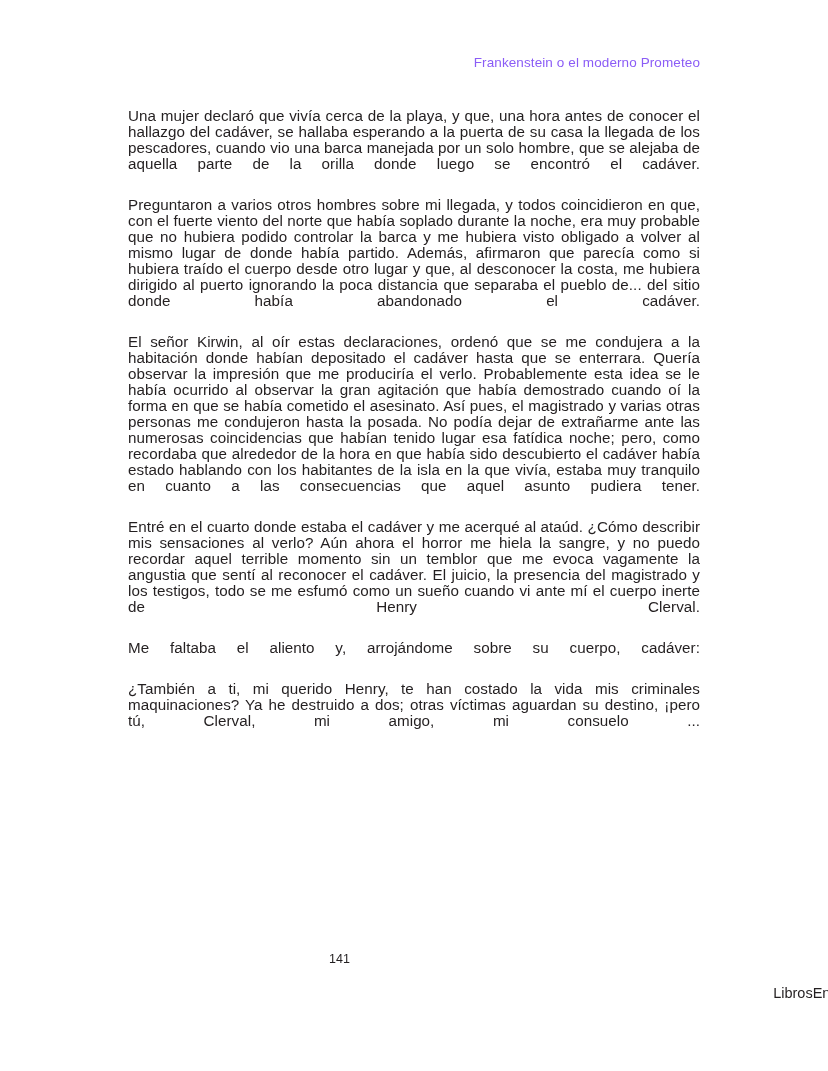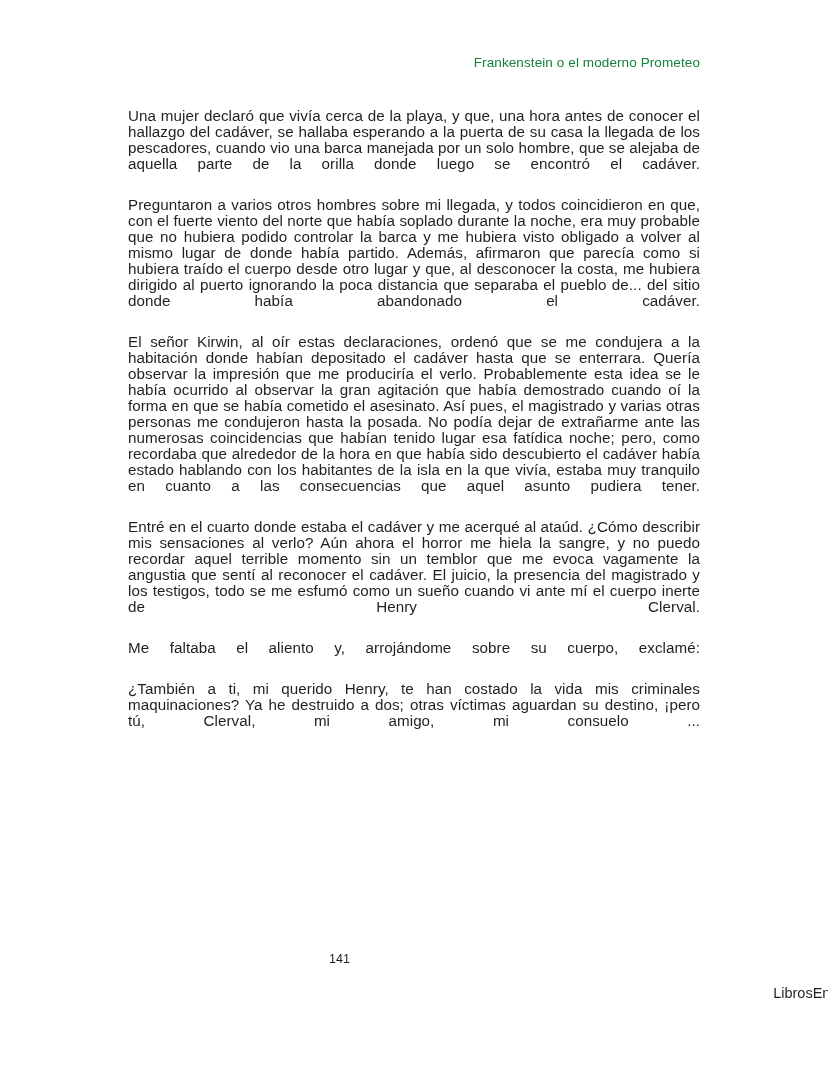--- a/index.html
+++ b/index.html
@@ -21,21 +21,21 @@
   
   .running-head {
     position: absolute;
     left: 128px;
     top: 54px;
     width: 572px;
     text-align: right;
     font-size: 13.5px;
     line-height: 18px;
     letter-spacing: 0.1px;
-    color: #15803d;
+    color: #8b5cf6;
     white-space: nowrap;
   }
 
   
   .textblock {
     position: absolute;
     left: 128px;
     top: 108px;
     width: 572px;
   }
@@ -85,21 +85,21 @@
 
 <div class="page">
 
   <div class="running-head">Frankenstein o el moderno Prometeo</div>
 
   <div class="textblock">
     <p class="para">Una mujer declaró que vivía cerca de la playa, y que, una hora antes de conocer el hallazgo del cadáver, se hallaba esperando a la puerta de su casa la llegada de los pescadores, cuando vio una barca manejada por un solo hombre, que se alejaba de aquella parte de la orilla donde luego se encontró el cadáver.</p>
     <p class="para">Preguntaron a varios otros hombres sobre mi llegada, y todos coincidieron en que, con el fuerte viento del norte que había soplado durante la noche, era muy probable que no hubiera podido controlar la barca y me hubiera visto obligado a volver al mismo lugar de donde había partido. Además, afirmaron que parecía como si hubiera traído el cuerpo desde otro lugar y que, al desconocer la costa, me hubiera dirigido al puerto ignorando la poca distancia que separaba el pueblo de... del sitio donde había abandonado el cadáver.</p>
     <p class="para">El señor Kirwin, al oír estas declaraciones, ordenó que se me condujera a la habitación donde habían depositado el cadáver hasta que se enterrara. Quería observar la impresión que me produciría el verlo. Probablemente esta idea se le había ocurrido al observar la gran agitación que había demostrado cuando oí la forma en que se había cometido el asesinato. Así pues, el magistrado y varias otras personas me condujeron hasta la posada. No podía dejar de extrañarme ante las numerosas coincidencias que habían tenido lugar esa fatídica noche; pero, como recordaba que alrededor de la hora en que había sido descubierto el cadáver había estado hablando con los habitantes de la isla en la que vivía, estaba muy tranquilo en cuanto a las consecuencias que aquel asunto pudiera tener.</p>
     <p class="para">Entré en el cuarto donde estaba el cadáver y me acerqué al ataúd. ¿Cómo describir mis sensaciones al verlo? Aún ahora el horror me hiela la sangre, y no puedo recordar aquel terrible momento sin un temblor que me evoca vagamente la angustia que sentí al reconocer el cadáver. El juicio, la presencia del magistrado y los testigos, todo se me esfumó como un sueño cuando vi ante mí el cuerpo inerte de Henry Clerval.</p>
-    <p class="para">Me faltaba el aliento y, arrojándome sobre su cuerpo, exclamé:</p>
+    <p class="para">Me faltaba el aliento y, arrojándome sobre su cuerpo, cadáver:</p>
     <p class="para">¿También a ti, mi querido Henry, te han costado la vida mis criminales maquinaciones? Ya he destruido a dos; otras víctimas aguardan su destino, ¡pero tú, Clerval, mi amigo, mi consuelo ...</p>
   </div>
 
   <div class="folio">141</div>
 
   <div class="imprint">LibrosEnRed</div>
 
 </div>
 
 </body></html>

